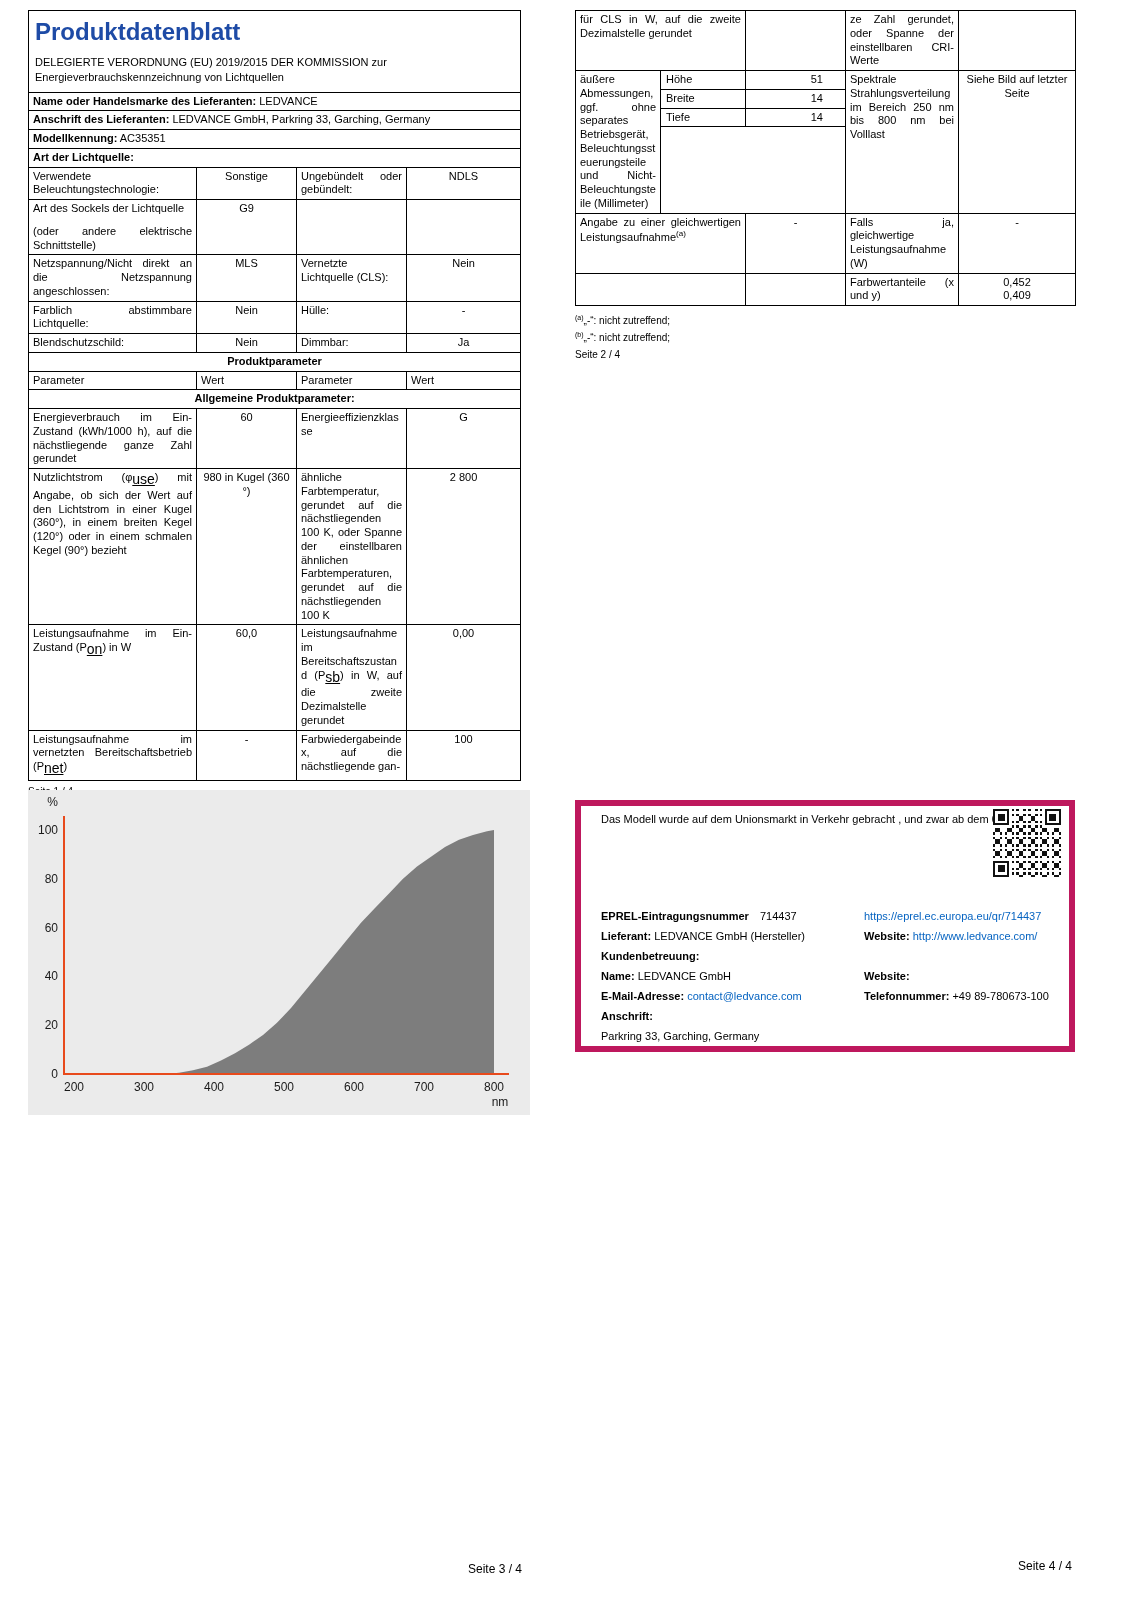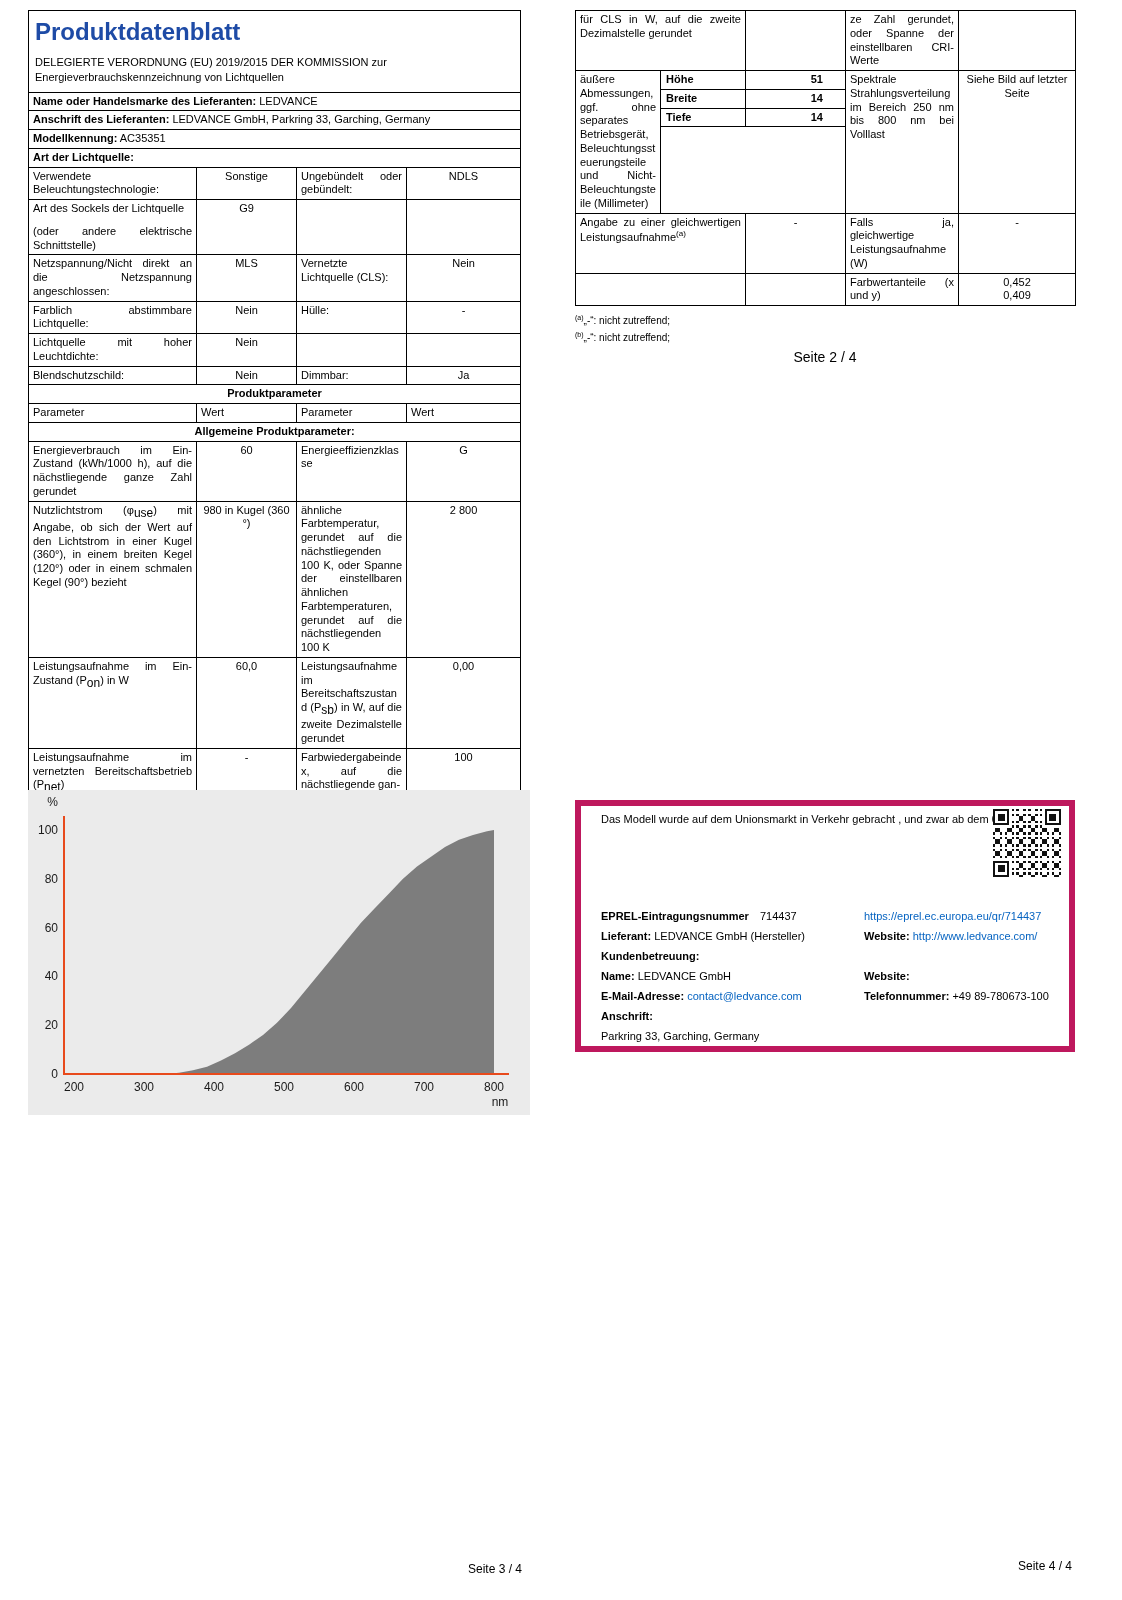--- a/index.html
+++ b/index.html
@@ -24,28 +24,28 @@
   .val { text-align: center; }
   .lab { font-weight: bold; }
   .hdr-center { text-align: center; font-weight: bold; }
   .head-cell { padding: 5px 6px 7px 6px; }
   h1 {
     color: var(--title-blue, #1e4ba6);
     font-size: 24px; font-weight: bold; margin: 1px 0 8px 0;
   }
   .reg { line-height: 1.35; }
   .para2 { margin-top: 9px; }
-  sub { font-size: 12px; }
+  sub { font-size: 14px; text-decoration: underline; }
   sup { font-size: 8px; }
-  .page-num { font-size: 14px; text-align: center; margin-top: 5px; }
+  .page-num { font-size: 10px; text-align: left; margin-top: 5px; }
   .page-num-abs { position: absolute; font-size: 12px; }
 
   
   .cell-dims { padding: 0; }
-  .dims-table td { border: 0; border-bottom: 1px solid #000; padding: 2px 5px; font-weight: bold; }
+  .dims-table td { border: 0; border-bottom: 1px solid #000; padding: 2px 5px; }
   .dims-table td.dv { border-left: 1px solid #000; text-align: right; padding-right: 22px; }
   .footnotes { margin-top: 8px; font-size: 10px; }
   .fn { margin-bottom: 5px; }
   .fn sup { font-size: 7px; }
 
   
   .chart-box { width: 502px; height: 325px; }
   .tick { font-size: 12px; fill: #1a1a1a; }
 
   
@@ -120,26 +120,20 @@
       <td class="lbl">Netzspannung/Nicht direkt an die Netzspannung angeschlossen:</td>
       <td class="val">MLS</td>
       <td class="lbl">Vernetzte Lichtquelle (CLS):</td>
       <td class="val">Nein</td>
     </tr>
     <tr>
       <td class="lbl">Farblich abstimmbare Lichtquelle:</td>
       <td class="val">Nein</td>
       <td class="lbl">Hülle:</td>
       <td class="val">-</td>
-    </tr>
-    <tr>
-      <td class="lbl">Lichtquelle mit hoher Leuchtdichte:</td>
-      <td class="val">Nein</td>
-      <td></td>
-      <td></td>
     </tr>
     <tr>
       <td class="lbl">Blendschutzschild:</td>
       <td class="val">Nein</td>
       <td class="lbl">Dimmbar:</td>
       <td class="val">Ja</td>
     </tr>
 
     <tr>
       <td colspan="4" class="hdr-center">Produktparameter</td>

